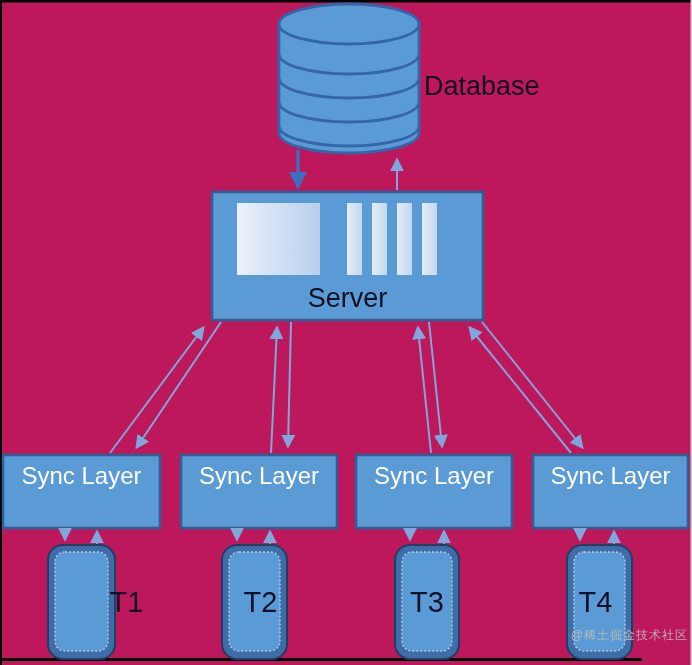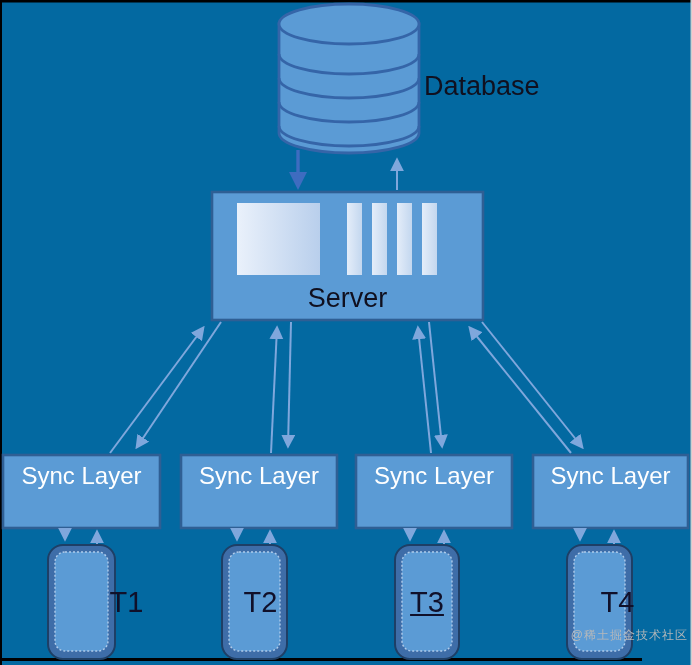--- a/index.html
+++ b/index.html
@@ -1,35 +1,35 @@
 <!DOCTYPE html>
 <html><head>
 <meta charset="utf-8">
 <style>
   html,body{margin:0;padding:0;background:#fff;}
   .stage{
-    position:relative;width:692px;height:665px;background:#0369a1;
+    position:relative;width:692px;height:665px;background:#be185d;
     overflow:hidden;font-family:"Liberation Sans",sans-serif;
   }
   .stage svg{position:absolute;left:0;top:0;z-index:1;}
   .lbl{position:absolute;z-index:2;display:flex;align-items:center;justify-content:center;
        pointer-events:none;white-space:nowrap;}
   .lbl-database{left:424px;top:68px;width:140px;height:36px;justify-content:flex-start;
        font-size:27px;color:#10101f;}
   .lbl-server{left:212px;top:281px;width:271px;height:34px;font-size:27px;color:#10101f;}
   .lbl-sync{top:439px;height:73px;font-size:24px;color:#ffffff;}
   .lbl-sync1{left:3px;width:157px;}
   .lbl-sync2{left:181px;width:156px;}
   .lbl-sync3{left:356px;width:156px;}
   .lbl-sync4{left:533px;width:155px;}
   .lbl-t{top:545px;height:114px;font-size:29px;color:#10102a;}
   .lbl-t1{left:48px;width:79px;margin-left:39px;}
   .lbl-t2{left:222px;width:65px;padding-left:6px;}
-  .lbl-t3{left:395px;width:64px;text-decoration:underline;}
-  .lbl-t4{left:582px;width:57px;padding-left:7px;}
+  .lbl-t3{left:395px;width:64px;}
+  .lbl-t4{left:567px;width:57px;}
   .watermark{
     position:absolute;z-index:3;right:4px;bottom:21px;font-size:12px;
     color:rgba(185,185,185,0.95);letter-spacing:1px;pointer-events:none;
   }
 </style>
 </head>
 <body>
 
 <div class="stage">
 

